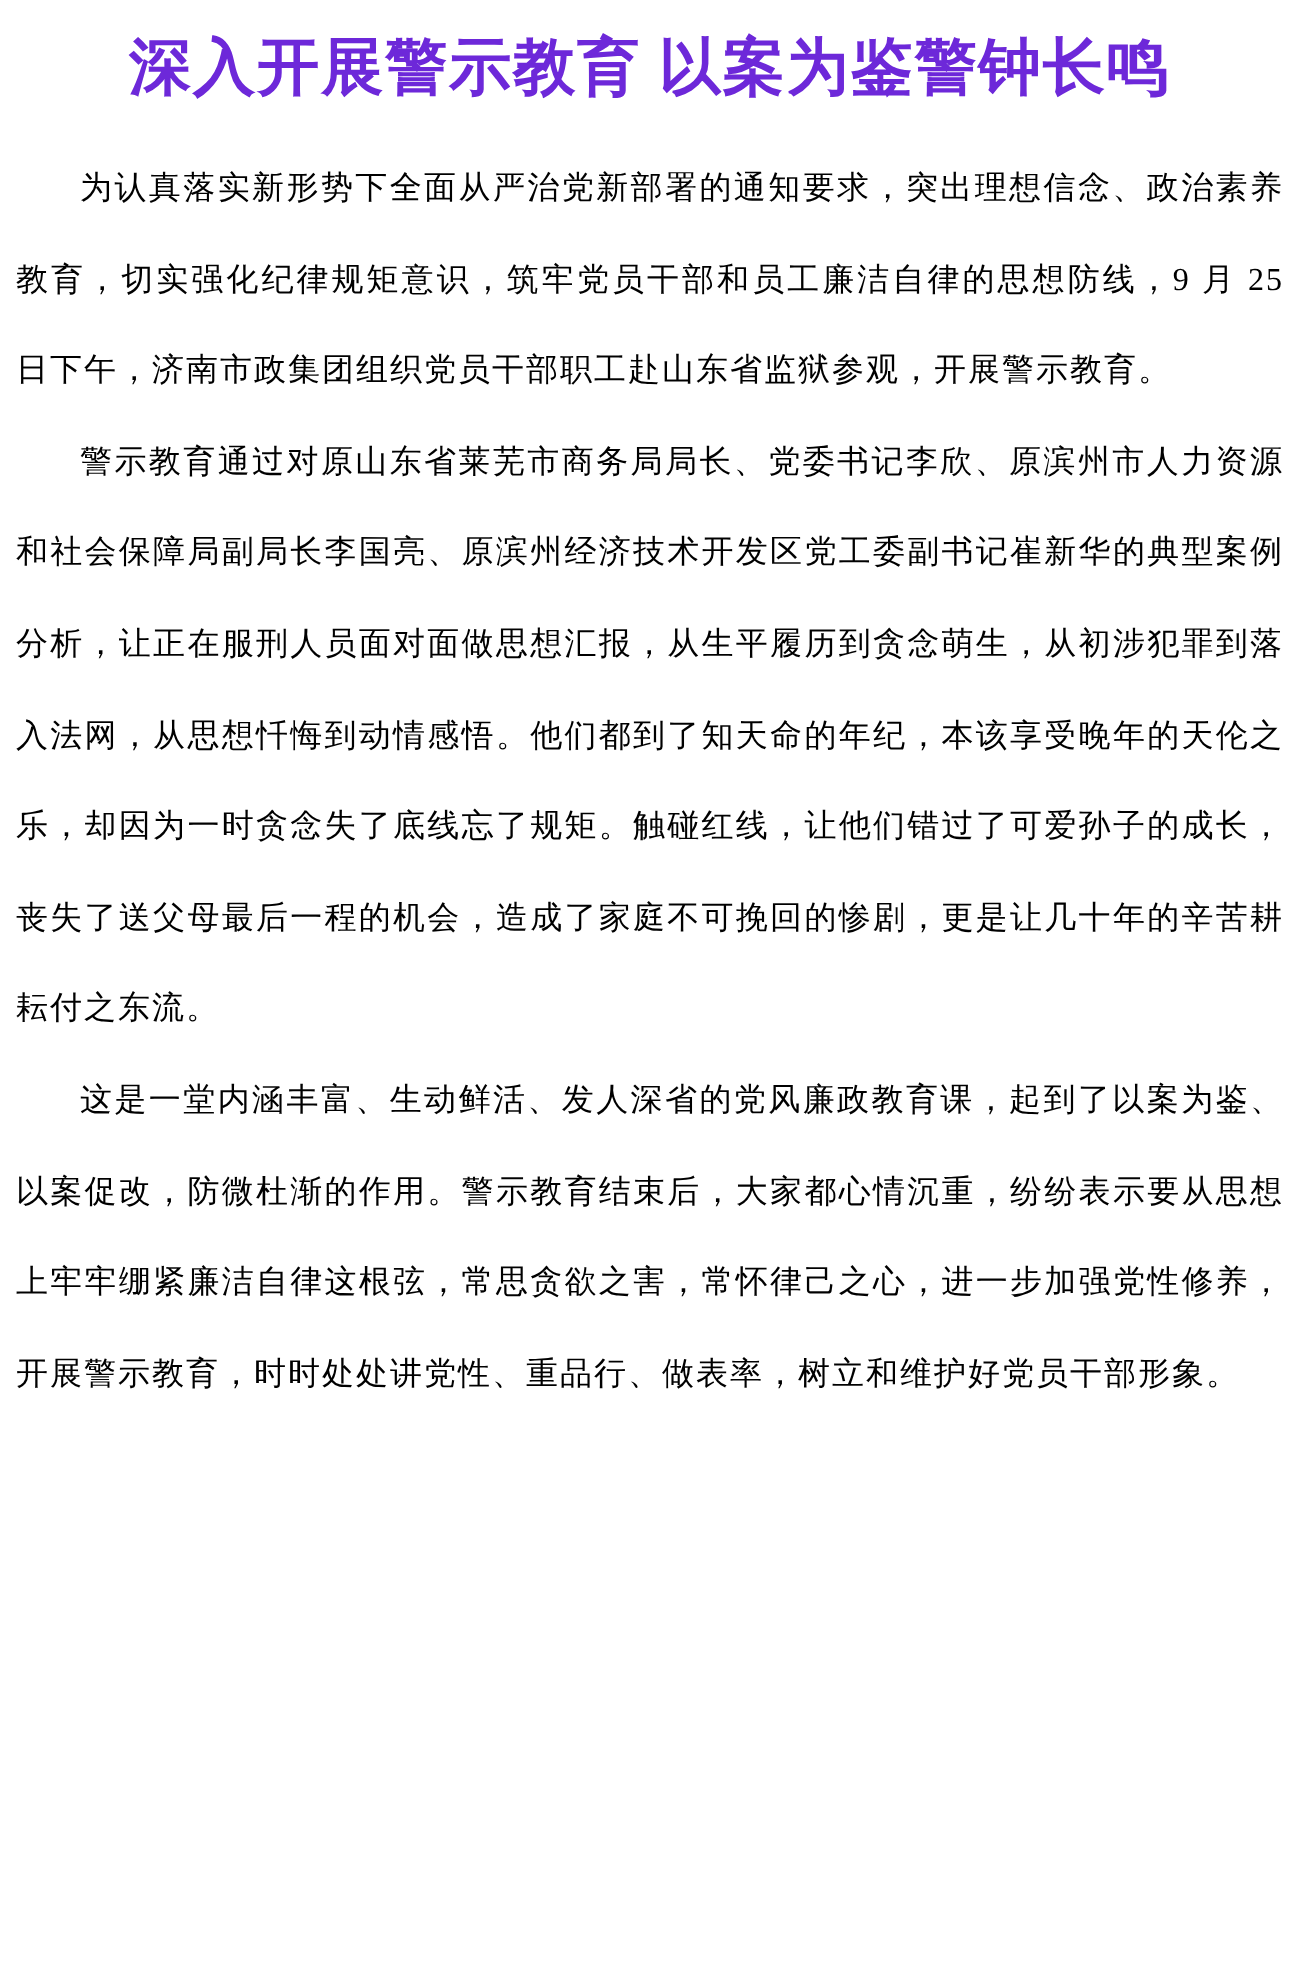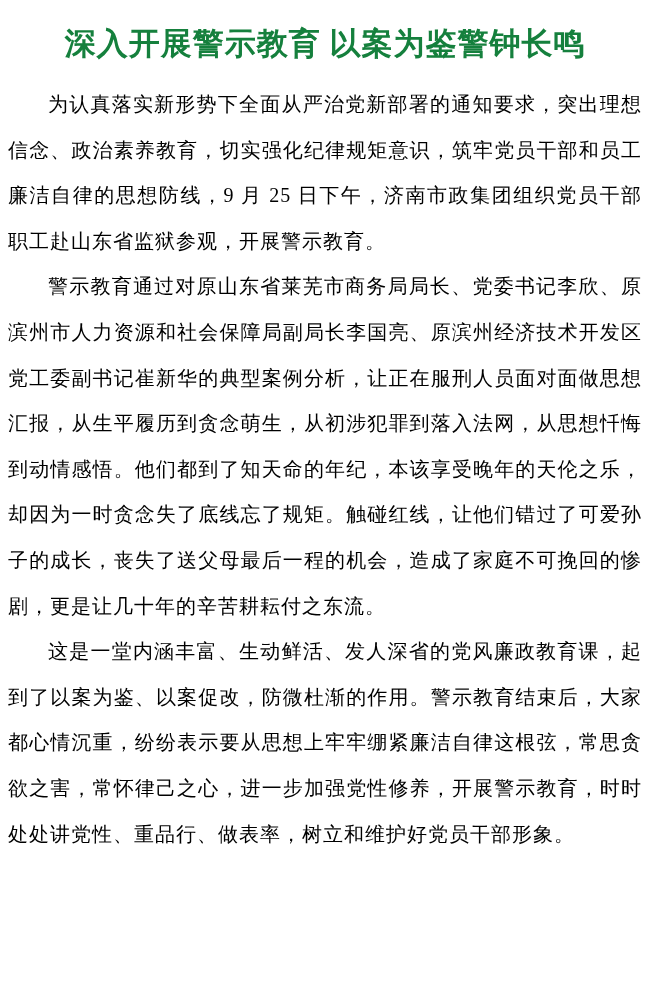--- a/index.html
+++ b/index.html
@@ -20,27 +20,27 @@
     height: 992px;
     padding: 6px 8px 0 8px;
     background: #ffffff;
   }
   .doc-title {
     font-size: 31px;
     font-weight: bold;
     text-align: center;
     letter-spacing: 1px;
     line-height: 44px;
-    margin: 16px 0 16px 0;
-    color: #15803d;
+    margin: 6px 0 16px 0;
+    color: #6d28d9;
     font-family: "Liberation Serif", serif;
   }
   .doc-body p {
     margin: 0;
-    font-size: 20px;
+    font-size: 16px;
     line-height: 45.6px;
     letter-spacing: 1px;
     text-align: justify;
     text-justify: inter-character;
     text-indent: 2em;
     color: #000000;
     font-family: "Liberation Serif", serif;
     word-break: break-all;
   }
 </style>

